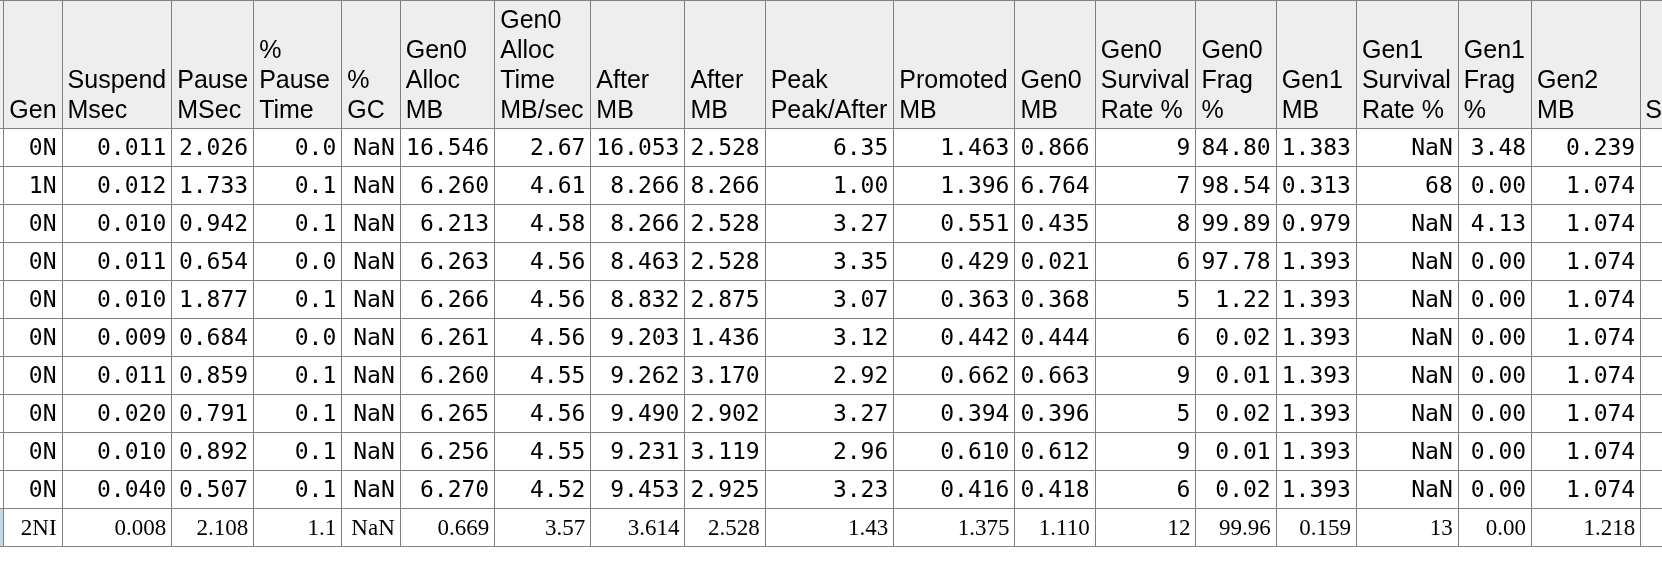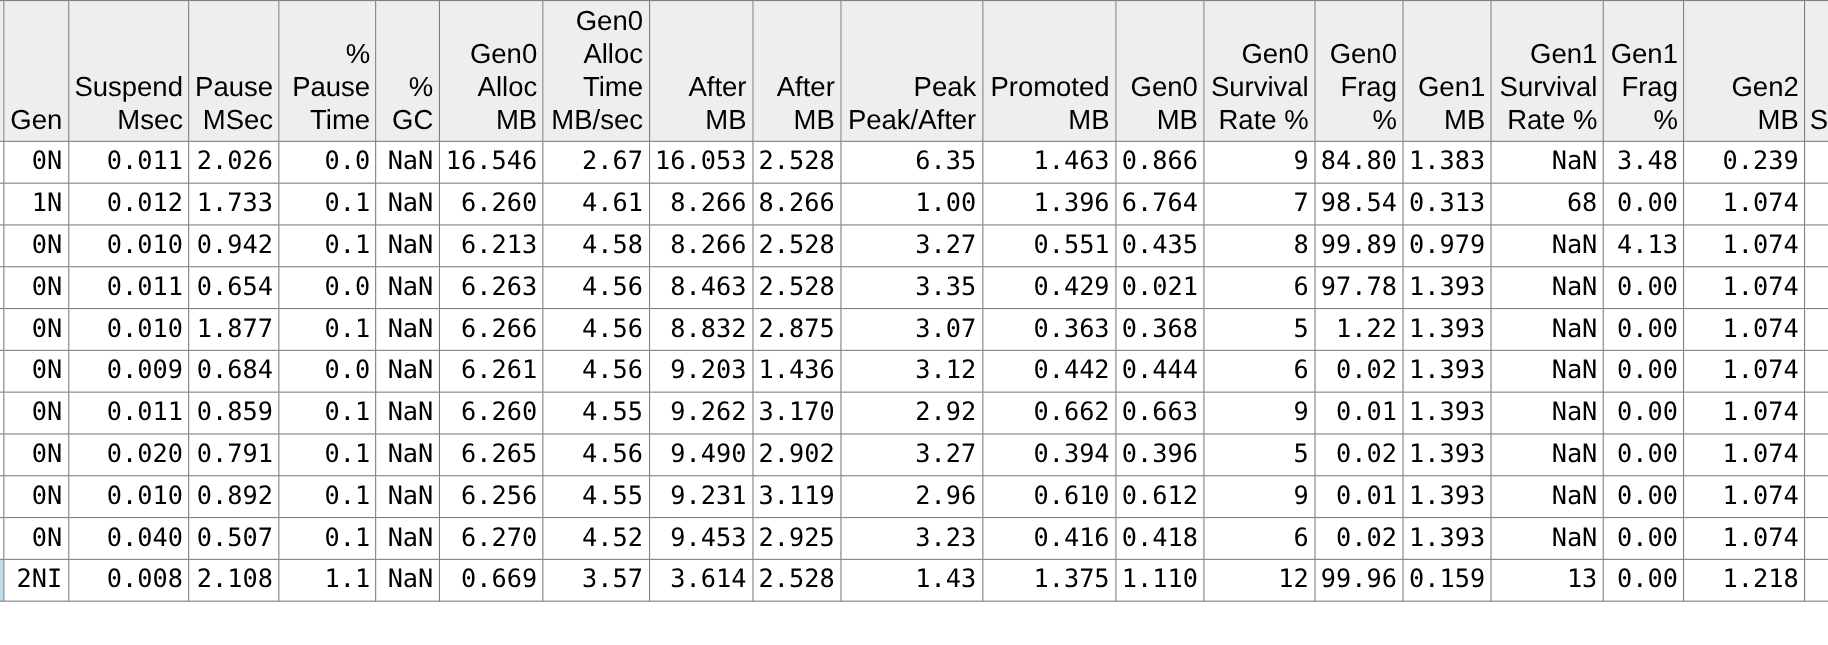--- a/index.html
+++ b/index.html
@@ -33,21 +33,21 @@
     box-sizing: border-box;
     white-space: nowrap;
     overflow: hidden;
   }
   table.gc-table thead th {
     background: #eeeeee;
     font-family: "Liberation Sans", sans-serif;
     font-weight: normal;
     font-size: 25px;
     line-height: 30px;
-    text-align: right;
+    text-align: left;
     vertical-align: bottom;
     color: #000000;
     height: 128px;
     padding-bottom: 4px;
   }
   table.gc-table tbody td {
     background: #ffffff;
     font-family: "DejaVu Sans Mono", monospace;
     font-size: 23px;
     line-height: 23px;
@@ -61,20 +61,21 @@
   table.gc-table td.col-handle {
     border-left: none;
     border-right: 1px solid #808080;
     padding: 0;
   }
   table.gc-table tbody tr.row-selected td.col-handle {
     background: #bcdcee;
   }
   table.gc-table tbody tr.row-selected td {
     background: #ffffff;
+    font-family: Liberation Serif, serif;
   }
   
   table.gc-table th.col-clip,
   table.gc-table td.col-clip {
     border-right: none;
     padding-left: 4px;
     padding-right: 0;
     text-align: left;
   }
   .hdr-line { display: block; }

